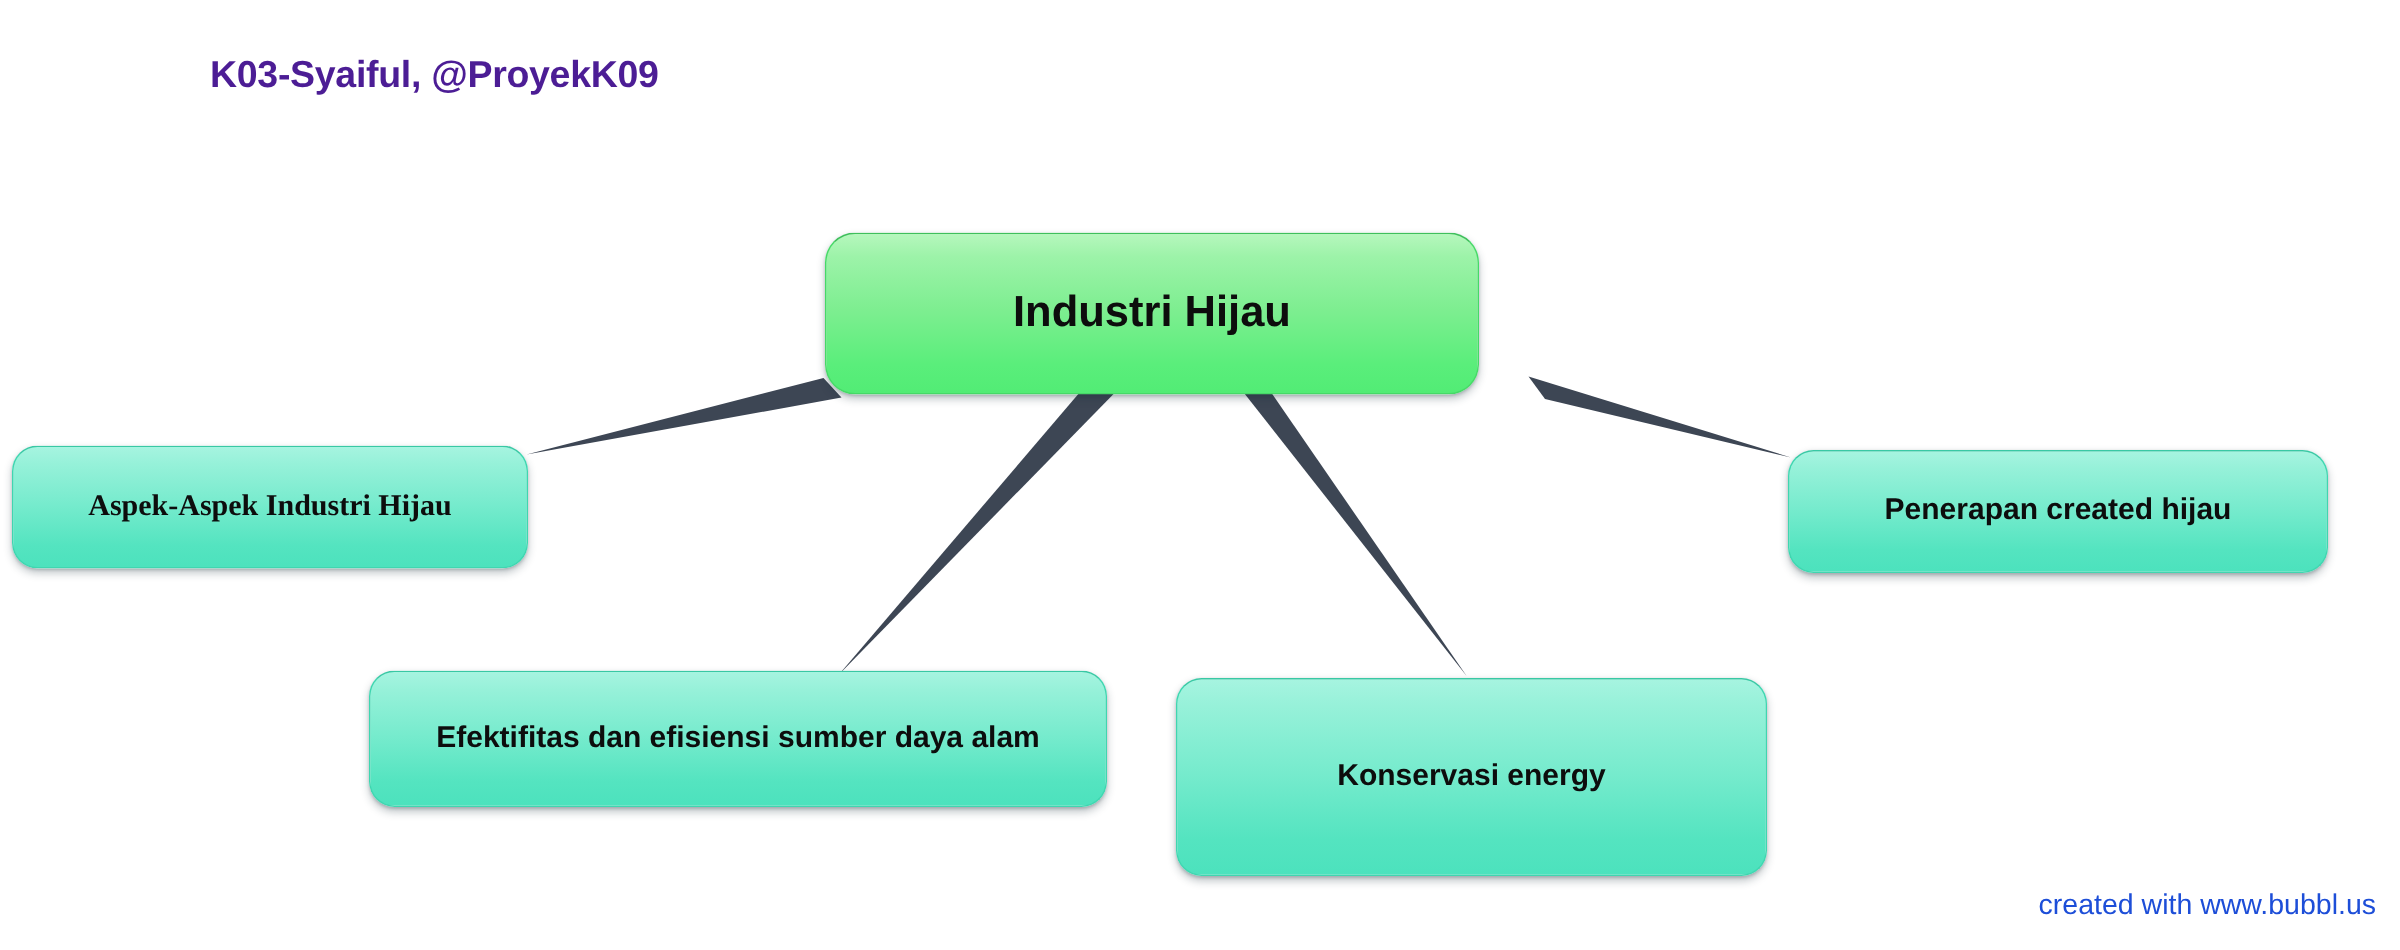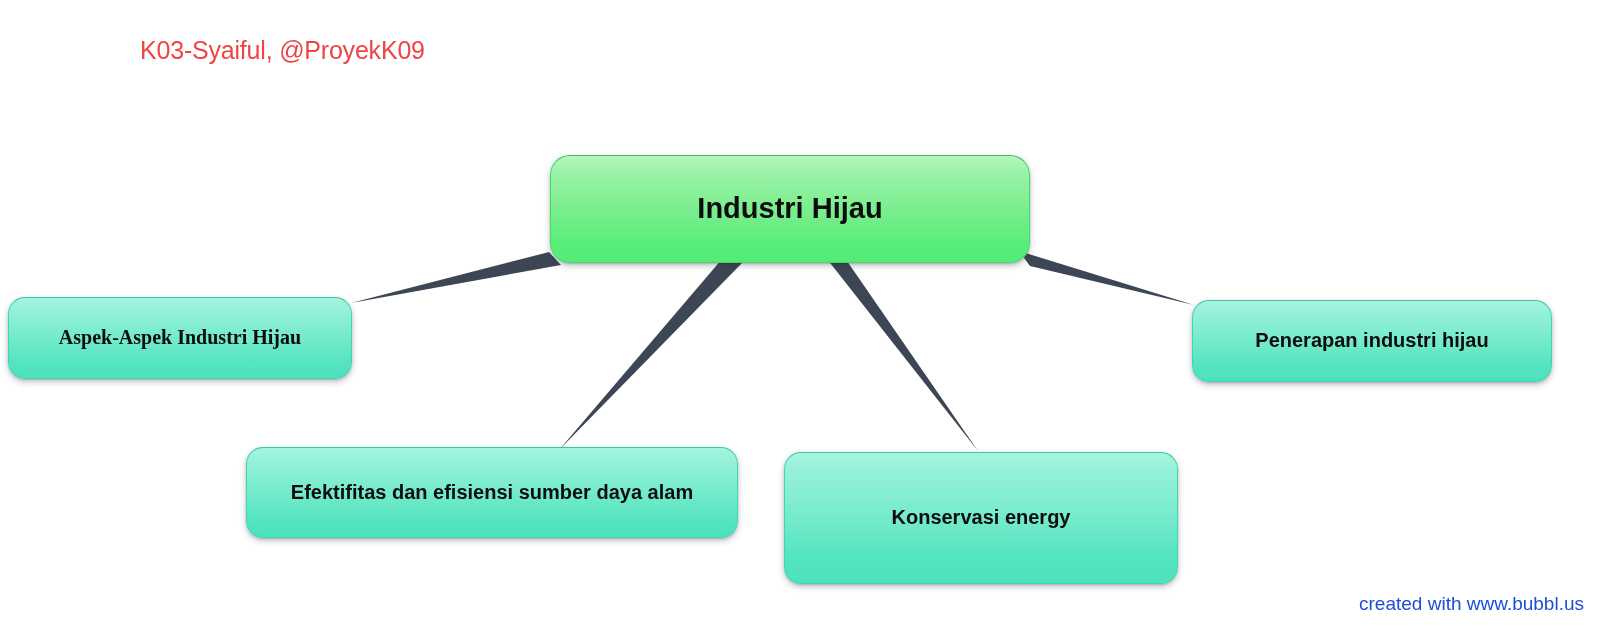--- a/index.html
+++ b/index.html
@@ -23,22 +23,22 @@
     width: 1600px;
     height: 633px;
   }
 
   
   #map-title {
     position: absolute;
     left: 140px;
     top: 36px;
     font-size: 25px;
-    font-weight: normal;
-    color: #ef4444;
+    font-weight: bold;
+    color: #4c1d95;
     letter-spacing: -0.2px;
     white-space: nowrap;
   }
 
   
   #connectors {
     position: absolute;
     left: 0;
     top: 0;
     width: 1600px;
@@ -115,35 +115,35 @@
 
     <polygon fill="#3d4654" points="549,252 561,265 351,303"></polygon>
 
     <polygon fill="#3d4654" points="722,259 744,261 559,450"></polygon>
 
     <polygon fill="#3d4654" points="827,259 847,261 978,451"></polygon>
 
     <polygon fill="#3d4654" points="1019,251 1030,266 1194,305"></polygon>
   </svg>
 
-  <div class="node node-root" style="left: 550px; top: 155px; width: 480px; height: 108px;">
+  <div class="node node-root" style="left: 550px; top: 155px; width: 436px; height: 108px;">
     <span>Industri Hijau</span>
   </div>
 
   <div class="node node-child" style="left: 8px; top: 297px; width: 344px; height: 82px; font-family: Liberation Serif, serif;">
     <span>Aspek-Aspek Industri Hijau</span>
   </div>
 
   <div class="node node-child wide-wrap" style="left: 246px; top: 447px; width: 492px; height: 91px;">
     <span>Efektifitas dan efisiensi sumber daya alam</span>
   </div>
 
   <div class="node node-child" style="left: 784px; top: 452px; width: 394px; height: 132px;">
     <span>Konservasi energy</span>
   </div>
 
   <div class="node node-child" style="left: 1192px; top: 300px; width: 360px; height: 82px;">
-    <span>Penerapan industri hijau</span>
+    <span>Penerapan created hijau</span>
   </div>
 
   <div id="watermark">created with www.bubbl.us</div>
 
 </div>
 
 </body></html>

